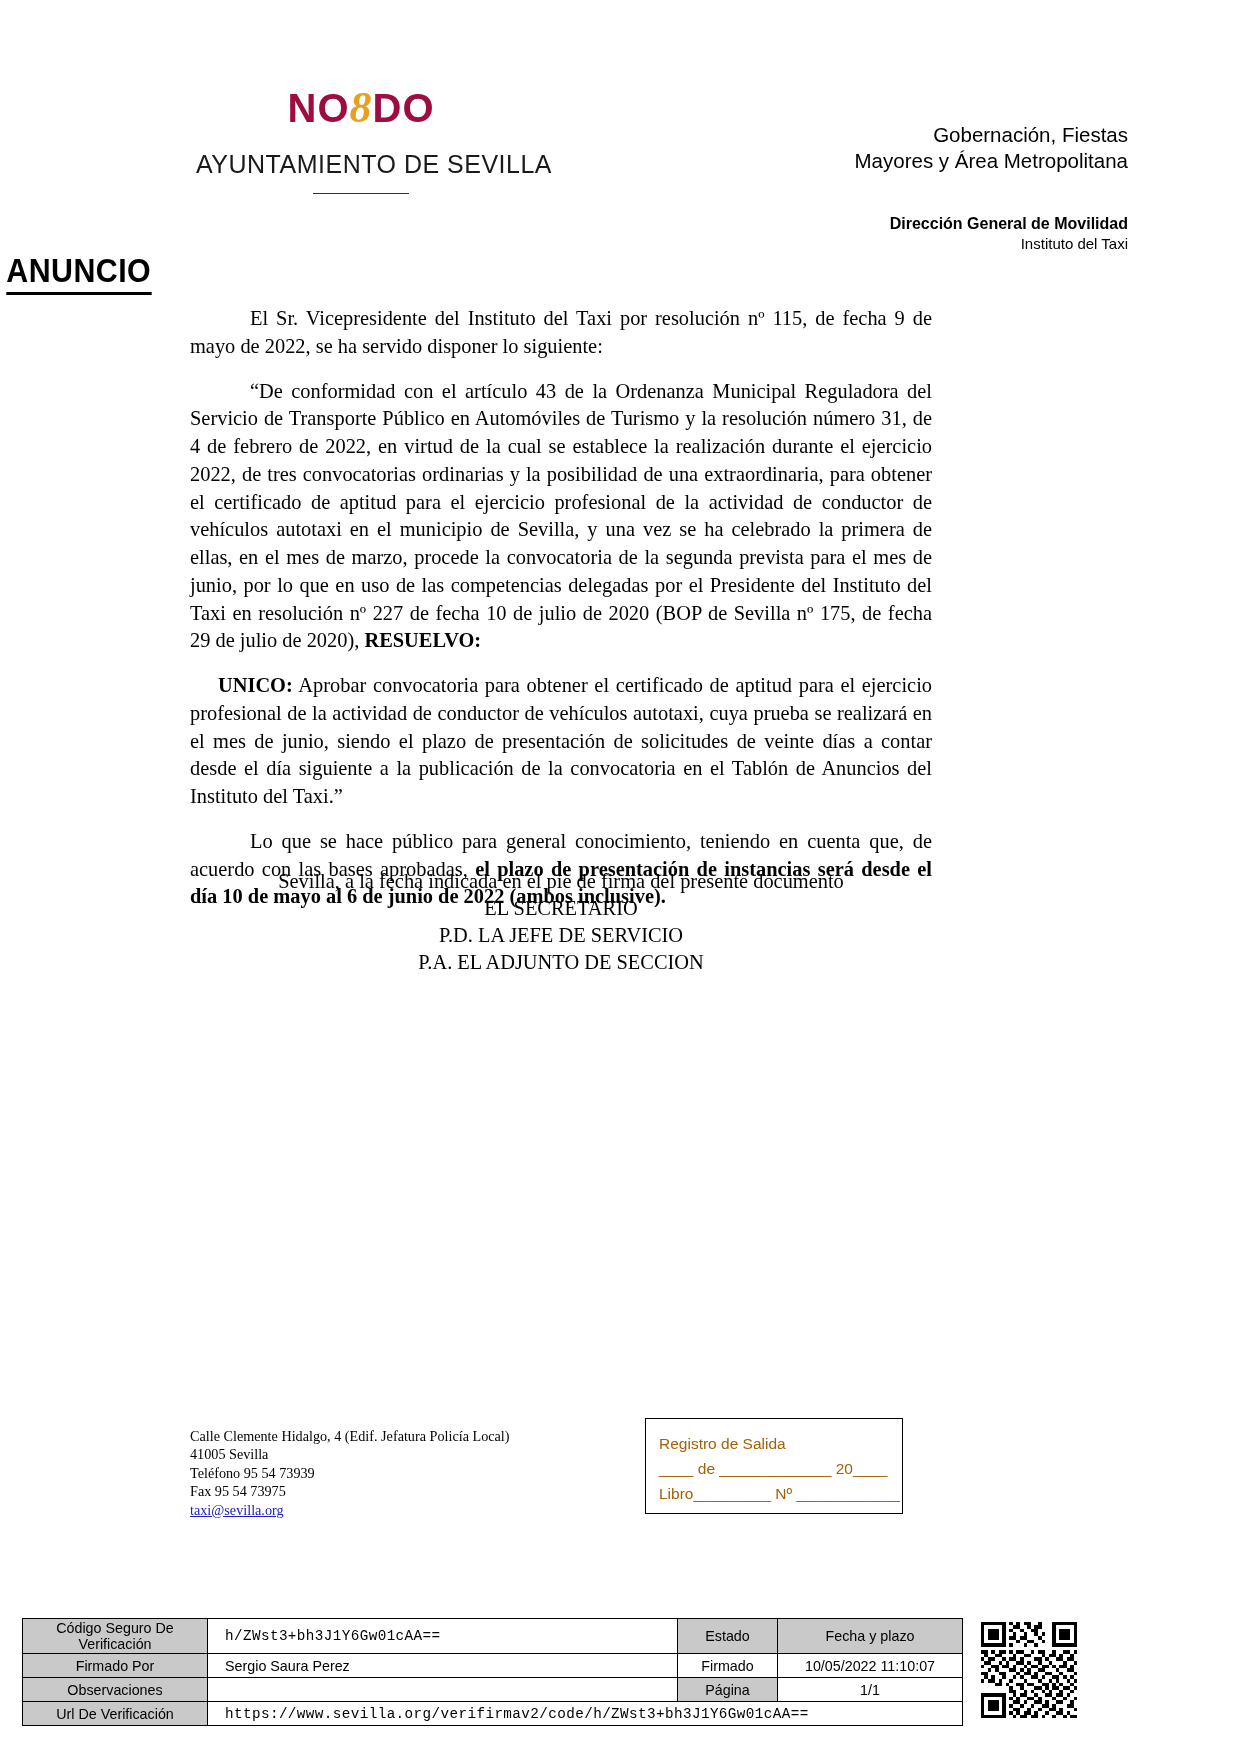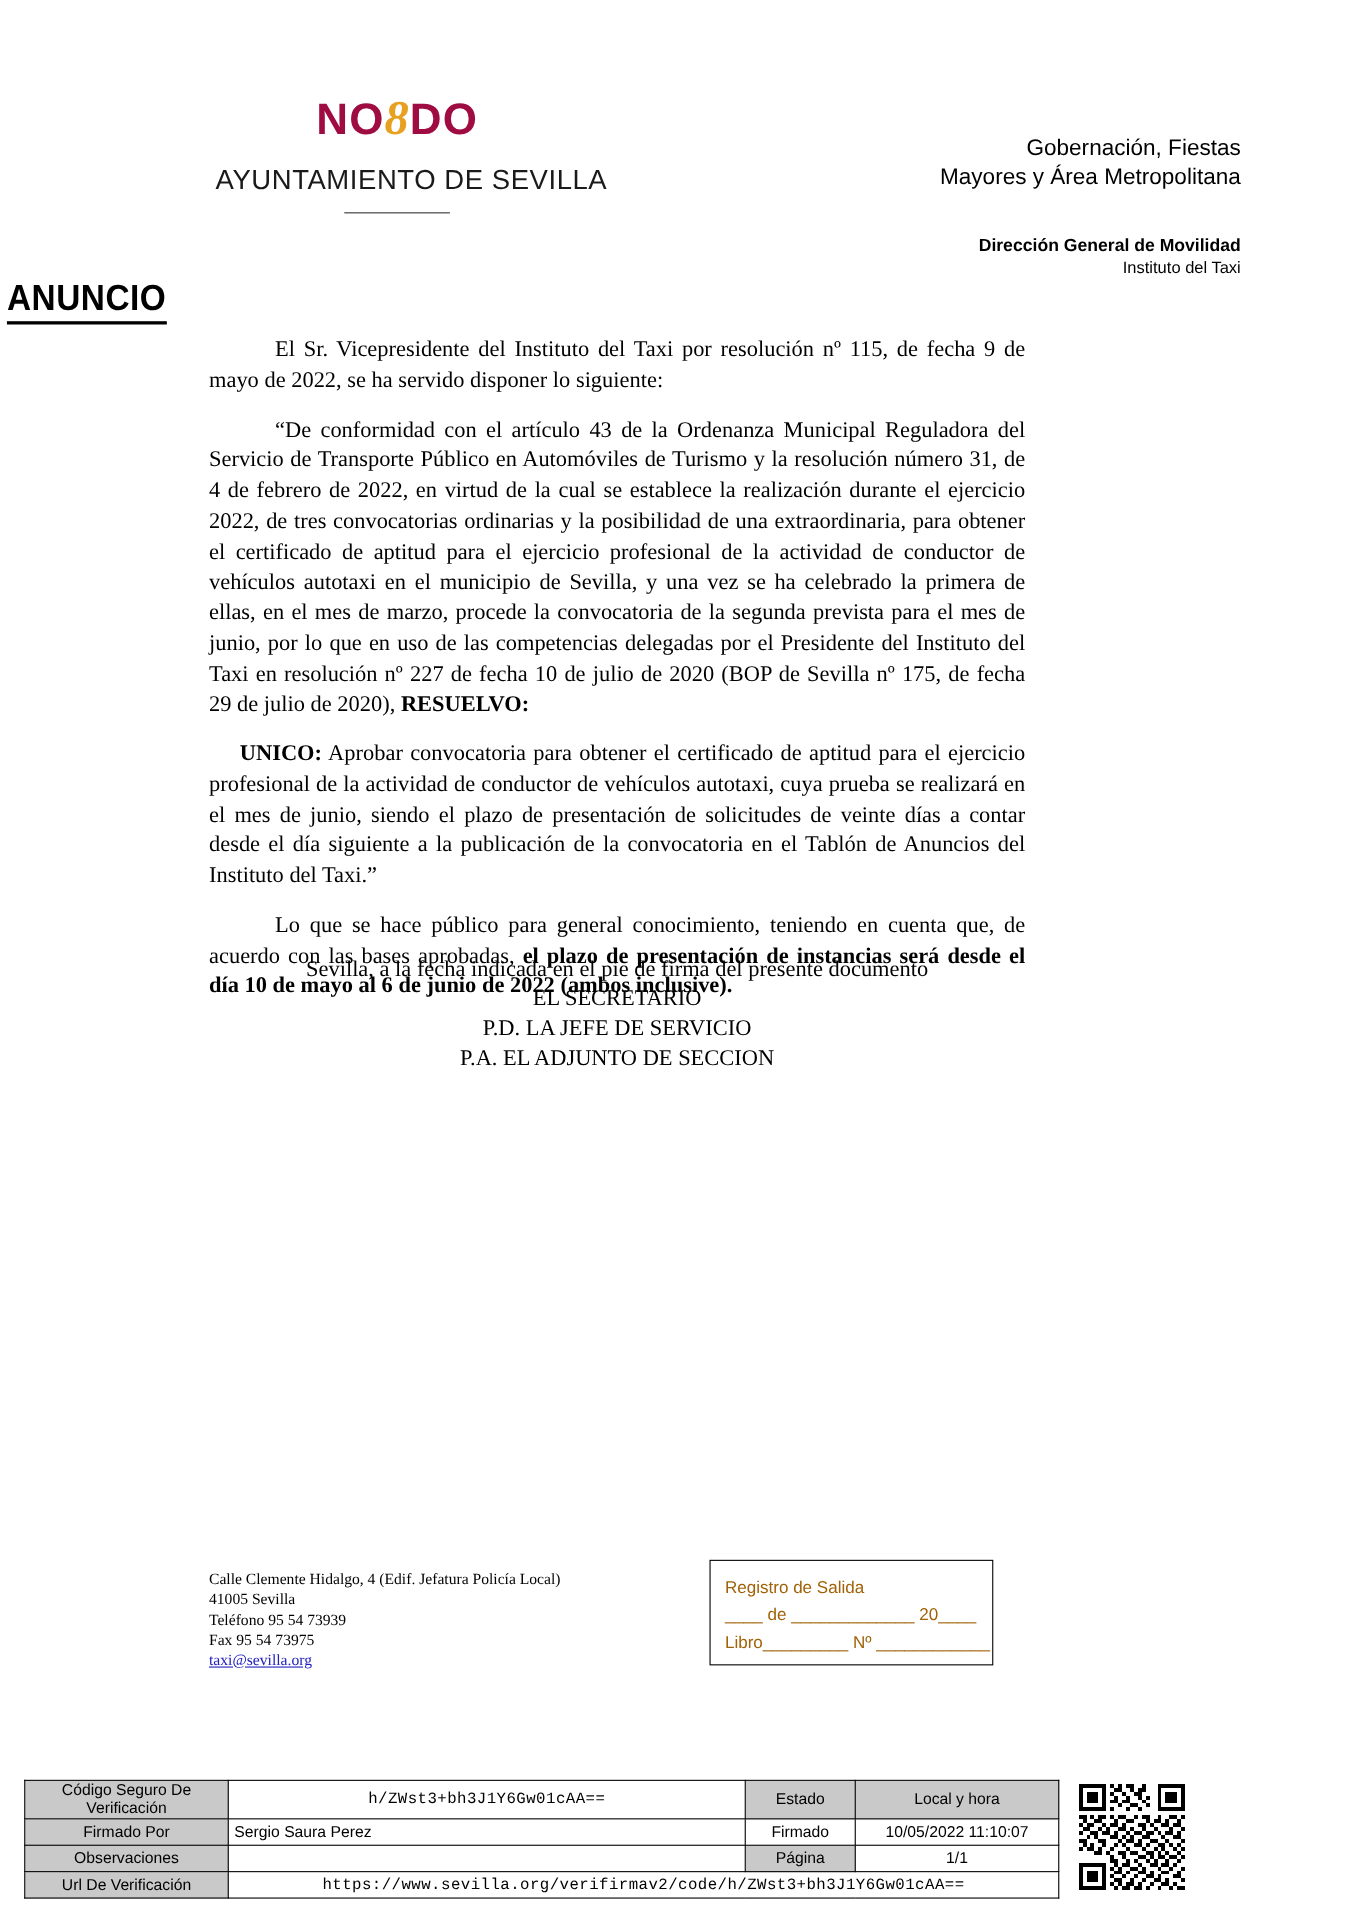--- a/index.html
+++ b/index.html
@@ -143,25 +143,25 @@
   .verif-tables { display: flex; align-items: flex-start; }
   table.vtable {
     border-collapse: collapse;
     font-family: "Liberation Sans", sans-serif;
     table-layout: fixed;
   }
   table.vtable td {
     border: 1.2px solid #000;
     height: 24px;
     font-size: 14.3px;
-    padding: 1px 5px;
+    padding: 1px 17px;
     vertical-align: middle;
   }
   td.lbl { background: #c9c9c9; text-align: center; font-weight: normal; width: 185px; }
-  td.val-center { text-align: center; font-family: "Liberation Mono", monospace; font-size: 13.6px; letter-spacing: 0.4px; margin-left: 39px; }
+  td.val-center { font-family: "Liberation Mono", monospace; font-size: 13.6px; letter-spacing: 0.4px; margin-left: 39px; }
   td.val-left { text-align: left; font-size: 14.3px; }
   td.lbl-sm { background: #c9c9c9; text-align: center; width: 100px; }
   td.val-sm { text-align: center; width: 185px; font-size: 14.3px; }
 
   .qr { margin-left: 14px; }
 </style>
 </head>
 <body>
 
 <div class="page">
@@ -222,21 +222,21 @@
 
   <div class="verif">
     <div class="verif-tables">
 
       <table class="vtable">
         <tbody>
             <tr>
           <td class="lbl">Código Seguro De Verificación</td>
           <td class="val-center" style="width:470px">h/ZWst3+bh3J1Y6Gw01cAA==</td>
           <td class="lbl-sm">Estado</td>
-          <td class="lbl-sm" style="width:185px">Local y hora</td>
+          <td class="lbl-sm" style="width:185px">Fecha y plazo</td>
         </tr>
         <tr>
           <td class="lbl">Firmado Por</td>
           <td class="val-left">Sergio Saura Perez</td>
           <td class="val-sm" style="width:100px">Firmado</td>
           <td class="val-sm">10/05/2022 11:10:07</td>
         </tr>
         <tr>
           <td class="lbl">Observaciones</td>
           <td class="val-left"></td>

